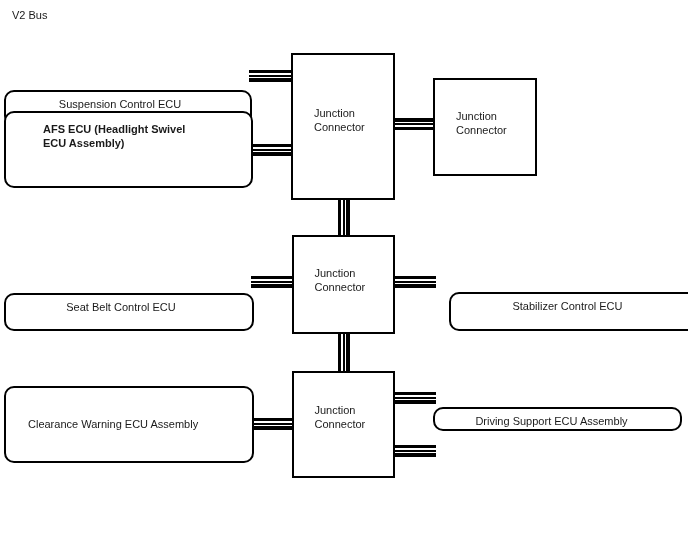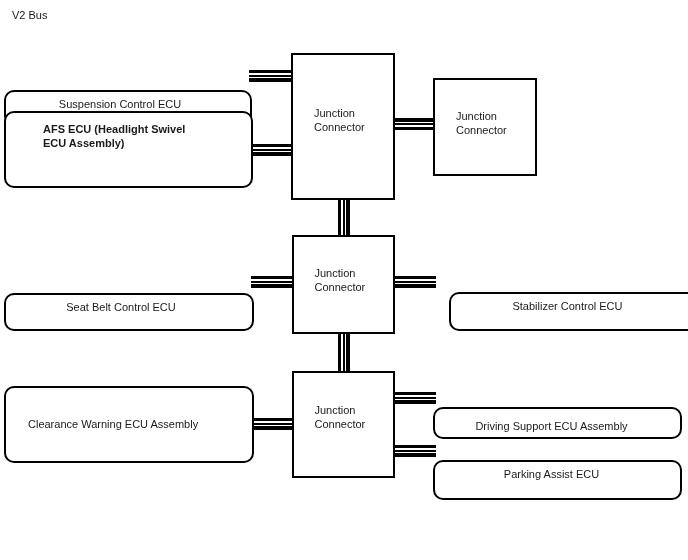--- a/index.html
+++ b/index.html
@@ -119,27 +119,24 @@
   </div>
 
   <div class="ecu-box single-line" style="left:4px; top:265px; width:250px; height:38px; padding-right:16px;">
     <span>Seat Belt Control ECU</span>
   </div>
 
   <div class="ecu-box single-line" style="left:449px; top:264px; width:249px; height:39px; padding-right:12px;">
     <span>Stabilizer Control ECU</span>
   </div>
 
-  <div class="ecu-box single-line" style="left:433px; top:379px; width:249px; height:32px; padding-right:12px;align-items:center;">
+  <div class="ecu-box single-line" style="left:433px; top:379px; width:249px; height:24px; padding-right:12px;">
     <span>Driving Support ECU Assembly</span>
   </div>
 
-  <div class="ecu-box single-line" style="left:433px; top:432px; width:249px; height:40px; padding-right:12px;">
-    <span>Parking Assist ECU</span>
-  </div>
 
   <div class="junction-box" style="left:291px; top:53px; width:104px; height:147px; padding-bottom:13px;">
     <span class="lbl">Junction Connector</span>
   </div>
 
   <div class="junction-box" style="left:433px; top:78px; width:104px; height:98px; padding-bottom:8px;">
     <span class="lbl">Junction Connector</span>
   </div>
 
   <div class="junction-box" style="left:292px; top:235px; width:103px; height:99px; padding-bottom:10px;">

